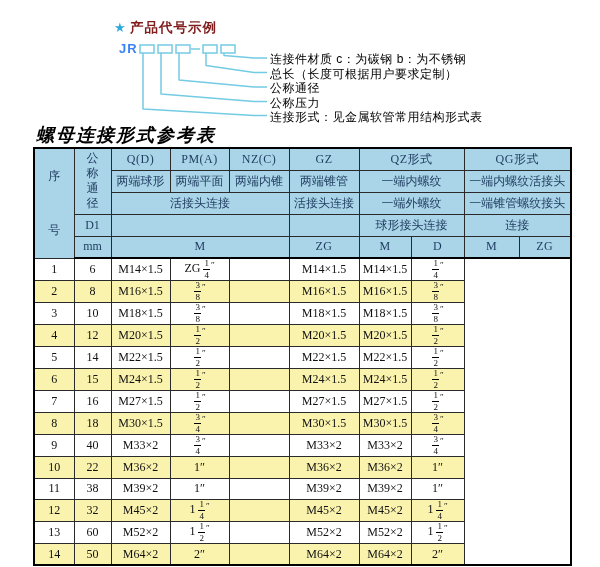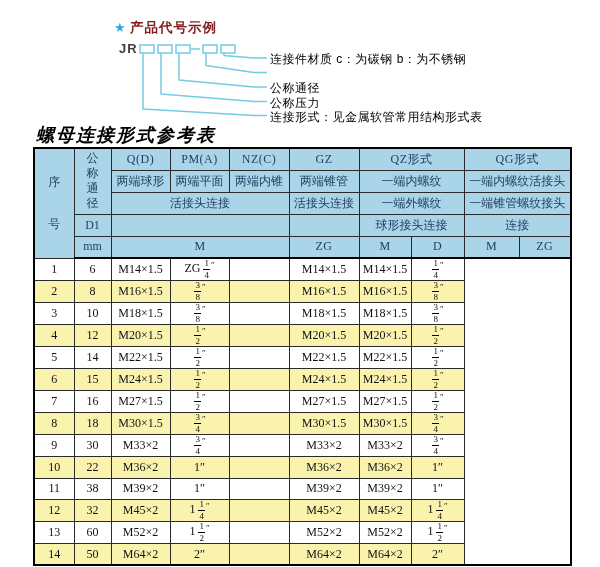--- a/index.html
+++ b/index.html
@@ -6,21 +6,21 @@
   body{
     width:600px;height:567px;background:#ffffff;position:relative;overflow:hidden;
     font-family:"Liberation Sans", sans-serif;
     -webkit-font-smoothing:antialiased;
   }
   
   .diagram{position:absolute;left:0;top:0;width:600px;height:145px;}
   .diagram svg{position:absolute;left:0;top:0;}
   .star{position:absolute;left:114px;top:20px;font-size:13px;color:var(--c-star,#2aa9db);}
   .diagram-heading{position:absolute;left:130px;top:19px;font-size:13.5px;font-weight:bold;color:#7f1d1d;letter-spacing:1px;}
-  .code-prefix{position:absolute;left:119px;top:41px;font-size:13px;font-weight:bold;color:#404040;letter-spacing:1px;}
+  .code-prefix{position:absolute;left:119px;top:41px;font-size:13px;font-weight:bold;color:#3b82f6;letter-spacing:1px;}
   .leader-label{position:absolute;left:270px;font-size:12px;font-weight:normal;color:#000;white-space:nowrap;letter-spacing:0.5px;}
   .ll-0{top:51px;} .ll-1{top:66px;} .ll-2{top:80px;} .ll-3{top:95px;} .ll-4{top:109px;text-align:center;}
   
   .table-title{
     position:absolute;left:36px;top:123px;font-size:18px;font-weight:bold;font-style:italic;
     font-family:"Liberation Serif", serif;color:#000;letter-spacing:2px;
   }
   
   table.ref{
     position:absolute;left:33px;top:147px;width:537px;
@@ -32,21 +32,21 @@
     border:1px solid var(--c-border,#2a2a2a);
     text-align:center;vertical-align:middle;padding:0;overflow:hidden;
     font-weight:normal;
   }
   thead th{background:var(--c-header-bg,#aad4e7);color:var(--c-header-text,#1d3b5e);}
   thead tr{height:22px;}
   thead tr:last-child th{border-bottom:2px solid #000;margin-top:32px;}
   tbody tr{height:21.5px;background:#ffffff;}
   tbody tr.alt{background:var(--c-alt-bg,#faf3ae);}
   .vert{width:1em;margin:0 auto;word-break:break-all;line-height:15px;}
-  .vert-seq{width:1em;margin:0 auto;word-break:break-all;line-height:42px;}
+  .vert-seq{width:1em;margin:0 auto;word-break:break-all;line-height:54px;}
   .code-cell{font-size:12px;letter-spacing:0.5px;}
   
   .frac{display:inline-flex;flex-direction:column;vertical-align:middle;font-size:9px;line-height:1;margin:0 1px;}
   .fn{border-bottom:1px solid #000;padding:0 1px 1px;}
   .fd{padding-top:1px;}
   .fpre{margin-right:2px;}
   .finch{font-size:9px;vertical-align:4px;}
 </style>
 </head>
 <body style="--c-star: #2aa9db; --c-header-bg: #aad4e7; --c-header-text: #1d3b5e; --c-alt-bg: #faf3ae; --c-border: #2a2a2a;">
@@ -66,20 +66,21 @@
       <path d="M206,53 V65.5 L254,72.5 H267"></path>
       <path d="M179,53 V80 L254,87 H267"></path>
       <path d="M161,53 V94 L254,101.5 H267"></path>
       <path d="M143,53 V109 L254,115.5 H267"></path>
     </g>
   </svg>
   <span class="star">★</span>
   <span class="diagram-heading">产品代号示例</span>
   <span class="code-prefix">JR</span>
   <span class="leader-label ll-0">连接件材质  c：为碳钢  b：为不锈钢</span>
+  <span class="leader-label ll-1">总长（长度可根据用户要求定制）</span>
   <span class="leader-label ll-2">公称通径</span>
   <span class="leader-label ll-3">公称压力</span>
   <span class="leader-label ll-4">连接形式：见金属软管常用结构形式表</span>
 </div>
 
 <div class="table-title">螺母连接形式参考表</div>
 
 <table class="ref">
   <colgroup>
     <col style="width:40px">
@@ -263,21 +264,21 @@
         <td><span></span></td>
         <td>M30×1.5</td>
         <td>M30×1.5</td>
         <td><span><span class="frac">
               <span class="fn">3</span>
               <span class="fd">4</span>
             </span><span class="finch">″</span></span></td>
       </tr>
       <tr>
         <td>9</td>
-        <td>30</td>
+        <td>40</td>
         <td>M33×2</td>
         <td><span><span class="frac">
               <span class="fn">3</span>
               <span class="fd">4</span>
             </span><span class="finch">″</span></span></td>
         <td><span></span></td>
         <td>M33×2</td>
         <td>M33×2</td>
         <td><span><span class="frac">
               <span class="fn">3</span>

